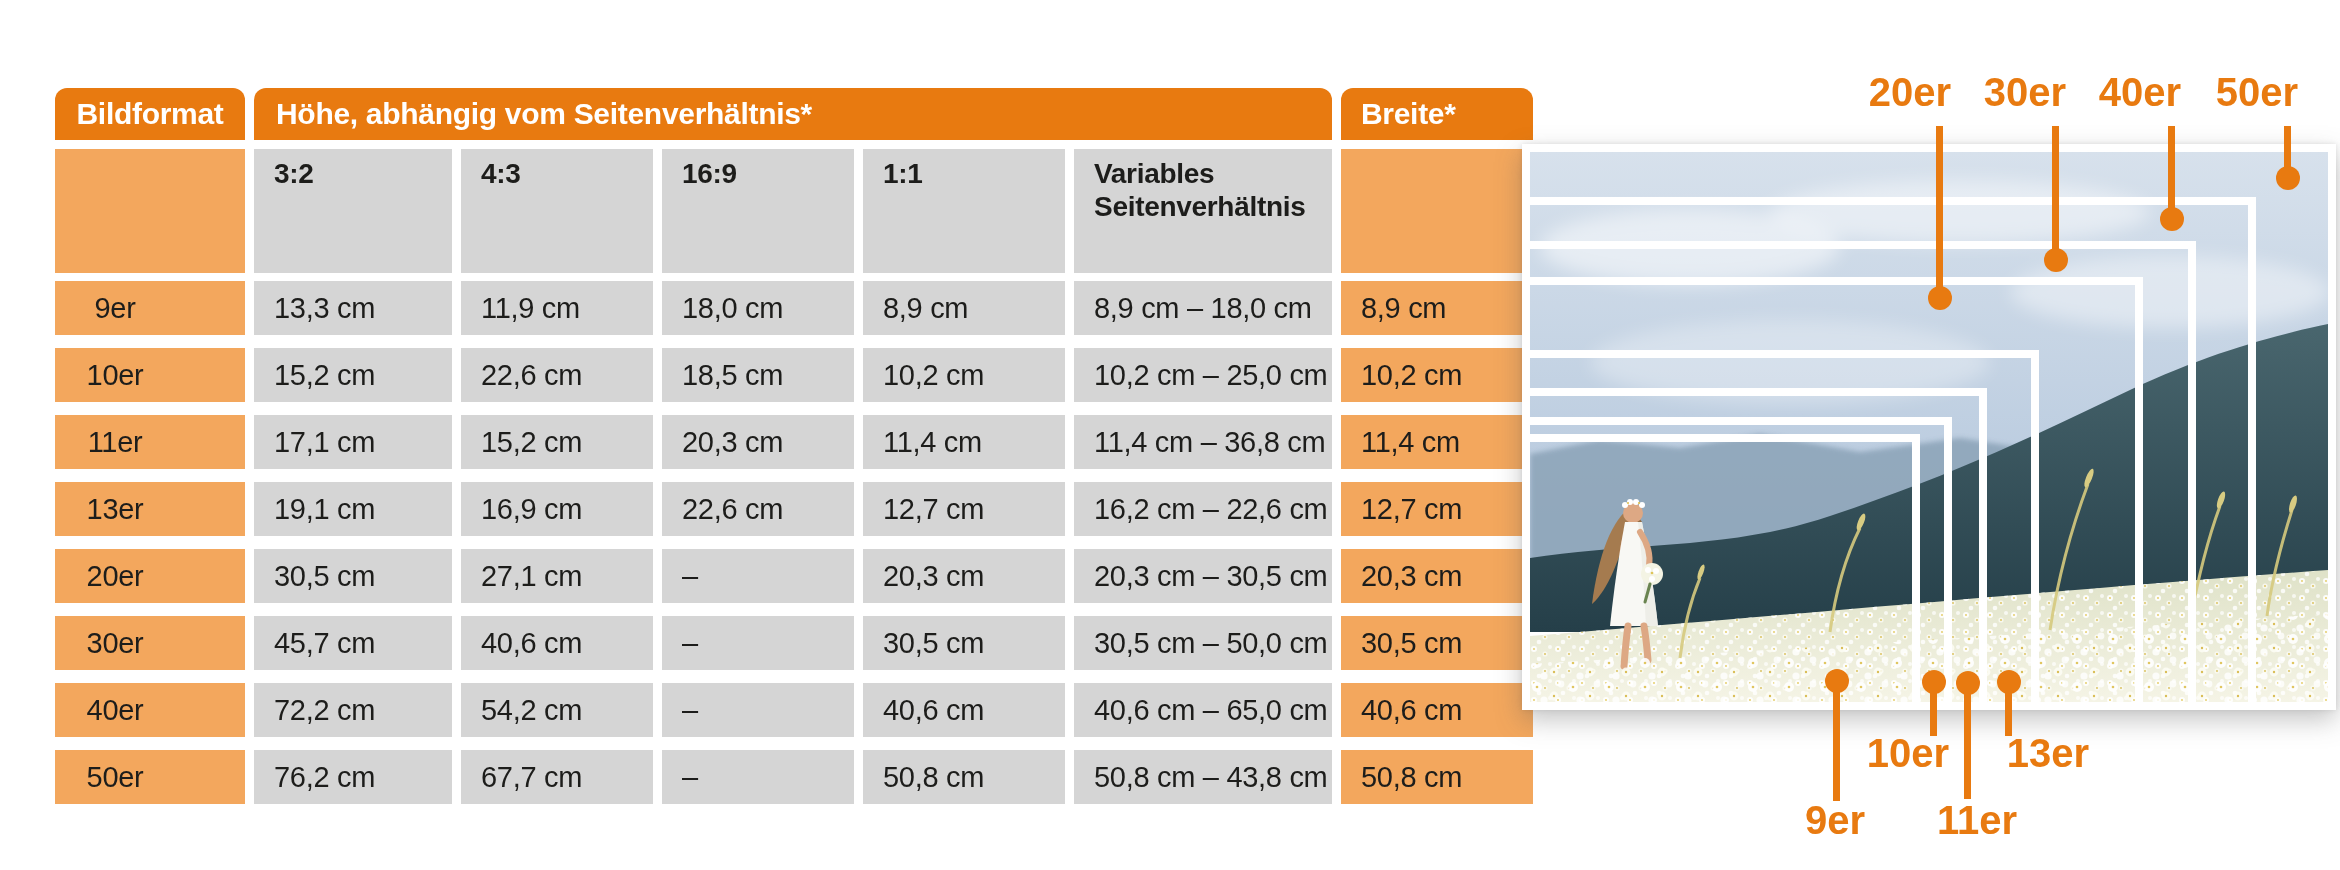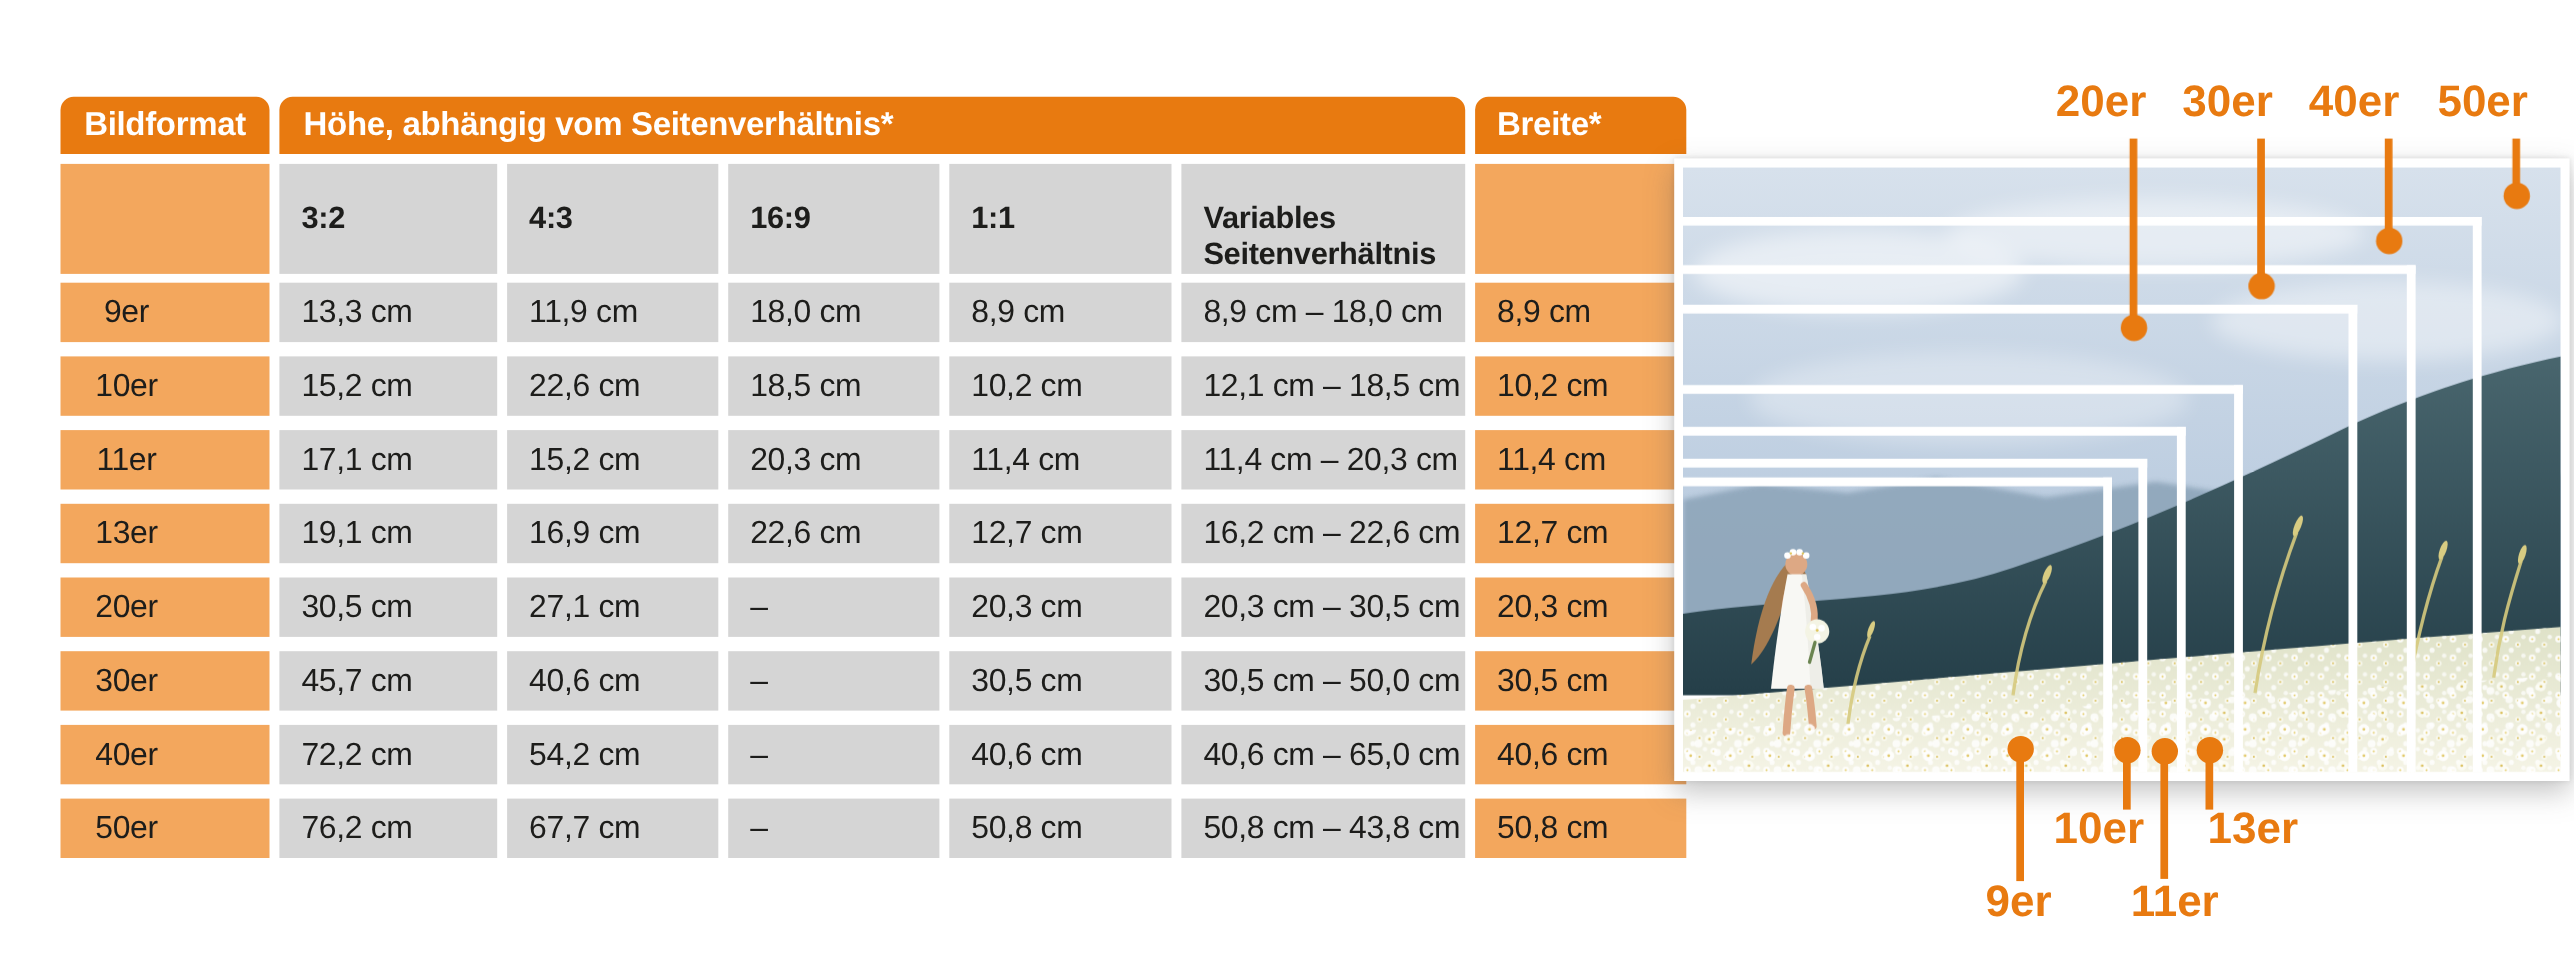--- a/index.html
+++ b/index.html
@@ -10,21 +10,21 @@
   .t-row{display:flex;gap:9px;margin-bottom:13px;}
   .t-row.hdr{margin-bottom:9px;}
   .t-row.sub{margin-bottom:8px;}
   .cell{box-sizing:border-box;display:flex;align-items:center;height:54px;
         font-size:29px;letter-spacing:-0.3px;color:#1d1d1b;padding-left:20px;}
   .cell.gray{background:#d5d5d5;}
   .cell.lor{background:#f3a75d;}
   .cell.orange{background:#e87a10;color:#ffffff;font-weight:bold;height:52px;
                border-radius:12px 12px 0 0;font-size:30px;}
   .cell.labelc{justify-content:center;padding:0 70px 0 0;}
-  .cell.subc{height:100px;align-items:flex-start;padding-top:32px;font-weight:bold;
+  .cell.subc{height:124px;align-items:flex-start;padding-top:8px;font-weight:bold;
              font-size:28px;line-height:33px;}
   .w1{width:190px;} .w2{width:198px;} .w3{width:192px;} .w4{width:192px;}
   .w5{width:202px;} .w6{width:258px;} .w7{width:192px;} .wh{width:1078px;}
   .hdr .c-bild{justify-content:center;padding-left:0;}
   .hdr .c-hoehe{padding-left:22px;}
   .hdr .c-breite{}
   
   .photo-print{position:absolute;left:1522px;top:144px;width:814px;height:566px;
                background:#ffffff;padding:8px;box-sizing:border-box;z-index:1;
                box-shadow:0 10px 24px rgba(90,90,90,.35),0 0 5px rgba(0,0,0,.10);}
@@ -70,31 +70,31 @@
       <div class="cell gray w6">8,9 cm – 18,0 cm</div>
       <div class="cell lor w7">8,9 cm</div>
     </div>
 
     <div class="t-row">
       <div class="cell lor w1 labelc">10er</div>
       <div class="cell gray w2">15,2 cm</div>
       <div class="cell gray w3">22,6 cm</div>
       <div class="cell gray w4">18,5 cm</div>
       <div class="cell gray w5">10,2 cm</div>
-      <div class="cell gray w6">12,1 cm – 18,5 cm</div>
+      <div class="cell gray w6">10,2 cm – 25,0 cm</div>
       <div class="cell lor w7">10,2 cm</div>
     </div>
 
     <div class="t-row">
       <div class="cell lor w1 labelc">11er</div>
       <div class="cell gray w2">17,1 cm</div>
       <div class="cell gray w3">15,2 cm</div>
       <div class="cell gray w4">20,3 cm</div>
       <div class="cell gray w5">11,4 cm</div>
-      <div class="cell gray w6">11,4 cm – 20,3 cm</div>
+      <div class="cell gray w6">11,4 cm – 36,8 cm</div>
       <div class="cell lor w7">11,4 cm</div>
     </div>
 
     <div class="t-row">
       <div class="cell lor w1 labelc">13er</div>
       <div class="cell gray w2">19,1 cm</div>
       <div class="cell gray w3">16,9 cm</div>
       <div class="cell gray w4">22,6 cm</div>
       <div class="cell gray w5">12,7 cm</div>
       <div class="cell gray w6">16,2 cm – 22,6 cm</div>

